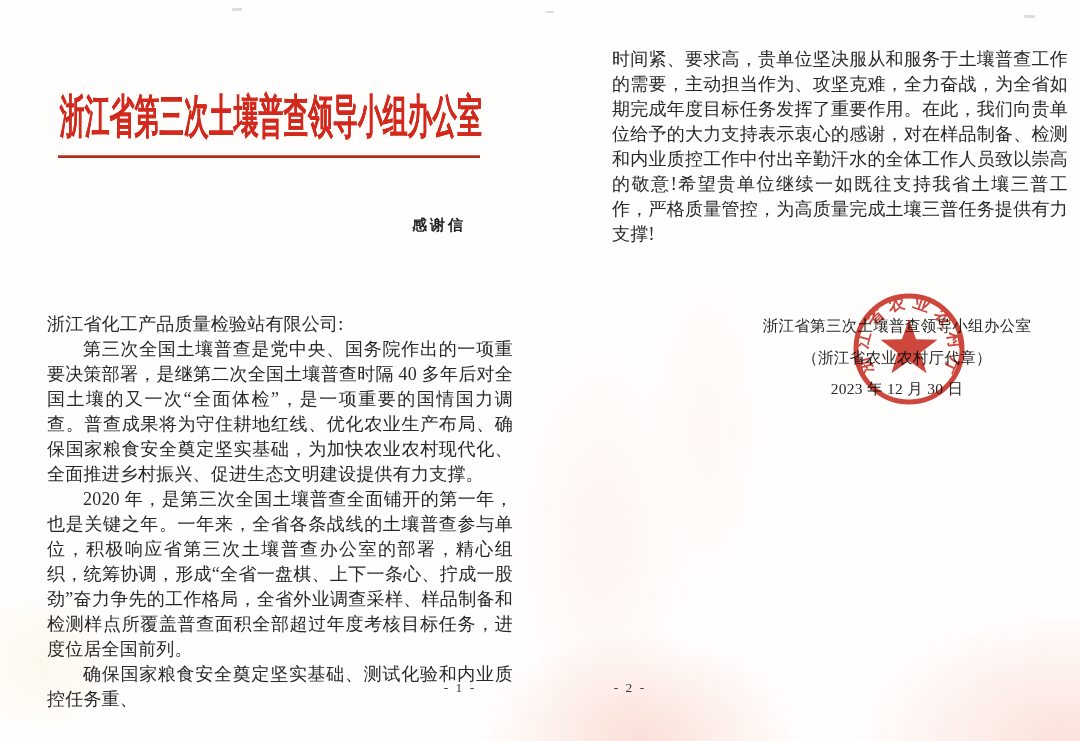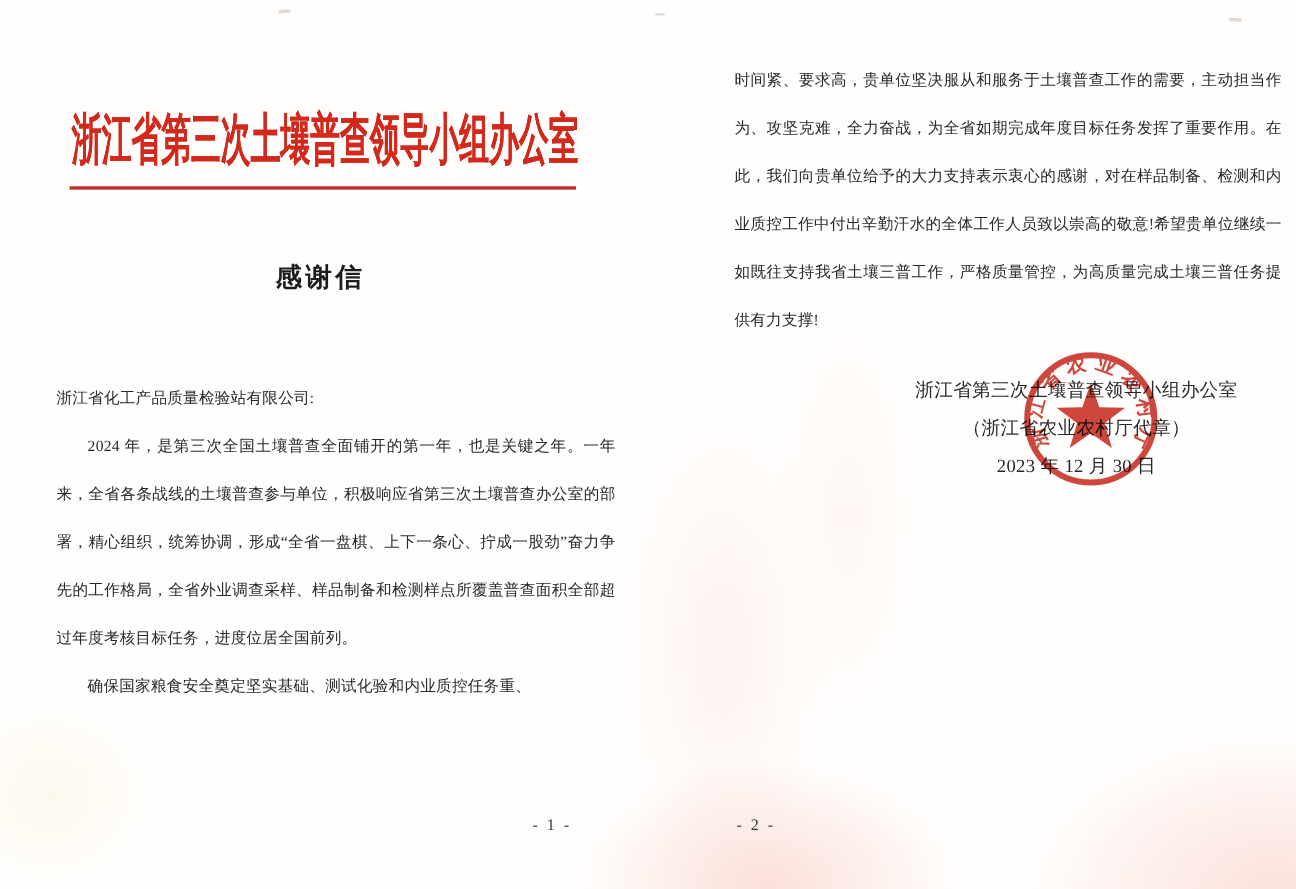--- a/index.html
+++ b/index.html
@@ -28,26 +28,26 @@
     color:var(--letterhead_red);
     transform:scaleX(.54);transform-origin:50% 50%;
     white-space:nowrap;letter-spacing:0px;
     text-shadow:0 0 .5px var(--letterhead_red);
   }
   .redline{
     position:absolute;left:58px;top:155px;width:422px;height:3px;
     background:linear-gradient(to bottom,#e07a6e,var(--divider_red) 45%,#9c2a20);
   }
   .doc-title{
-    position:absolute;left:52px;top:216px;width:430px;text-align:center;
-    font-size:22px;font-weight:bold;letter-spacing:3px;color:#1d1d1d;
+    position:absolute;left:36px;top:216px;width:430px;text-align:right;
+    font-size:15px;font-weight:bold;letter-spacing:3px;color:#1d1d1d;
   }
   .bodytext{
     position:absolute;color:var(--text_black);
-    font-size:13px;line-height:40px;
+    font-size:18px;line-height:25px;
     text-align:justify;text-justify:inter-ideograph;
     letter-spacing:.2px;
   }
   .body1{left:47px;top:272px;width:466px;}
   .body2{left:612px;top:47px;width:456px;}
   .para.indent{text-indent:2em;}
   .salutation{text-indent:0;margin-top:40px;}
   .pagenum{
     position:absolute;top:680px;width:70px;text-align:center;
     font-size:13.5px;color:#3a3a3a;letter-spacing:2px;
@@ -81,21 +81,22 @@
   <div class="speck spk1"></div>
   <div class="speck spk2"></div>
   <div class="speck spk3"></div>
 
   <div class="letterhead">浙江省第三次土壤普查领导小组办公室</div>
   <div class="redline"></div>
   <div class="doc-title">感谢信</div>
 
   <div class="bodytext body1">
     <p class="para salutation">浙江省化工产品质量检验站有限公司:</p>
-    <p class="para indent">2024 年，是第三次全国土壤普查全面铺开的第一年，也是关键之年。一年来，全省各条战线的土壤普查参与单位，积极响应省第三次土壤普查办公室的部署，精心组织，统筹协调，形成“全省一盘棋、上下一条心、拧成一股劲”奋力争先的工作格局，全省外业调查采样、样品制备和检测样点所覆盖普查面积全部超过年度考核目标任务，进度位居全国前列。</p>
+    <p class="para indent">第三次全国土壤普查是党中央、国务院作出的一项重要决策部署，是继第二次全国土壤普查时隔 40 多年后对全国土壤的又一次“全面体检”，是一项重要的国情国力调查。普查成果将为守住耕地红线、优化农业生产布局、确保国家粮食安全奠定坚实基础，为加快农业农村现代化、全面推进乡村振兴、促进生态文明建设提供有力支撑。</p>
+    <p class="para indent">2020 年，是第三次全国土壤普查全面铺开的第一年，也是关键之年。一年来，全省各条战线的土壤普查参与单位，积极响应省第三次土壤普查办公室的部署，精心组织，统筹协调，形成“全省一盘棋、上下一条心、拧成一股劲”奋力争先的工作格局，全省外业调查采样、样品制备和检测样点所覆盖普查面积全部超过年度考核目标任务，进度位居全国前列。</p>
     <p class="para indent">确保国家粮食安全奠定坚实基础、测试化验和内业质控任务重、</p>
   </div>
 
   <div class="pagenum pn1">- 1 -</div>
 
   <div class="bodytext body2">
     <p class="para">时间紧、要求高，贵单位坚决服从和服务于土壤普查工作的需要，主动担当作为、攻坚克难，全力奋战，为全省如期完成年度目标任务发挥了重要作用。在此，我们向贵单位给予的大力支持表示衷心的感谢，对在样品制备、检测和内业质控工作中付出辛勤汗水的全体工作人员致以崇高的敬意!希望贵单位继续一如既往支持我省土壤三普工作，严格质量管控，为高质量完成土壤三普任务提供有力支撑!</p>
   </div>
 
   <div class="signature">

